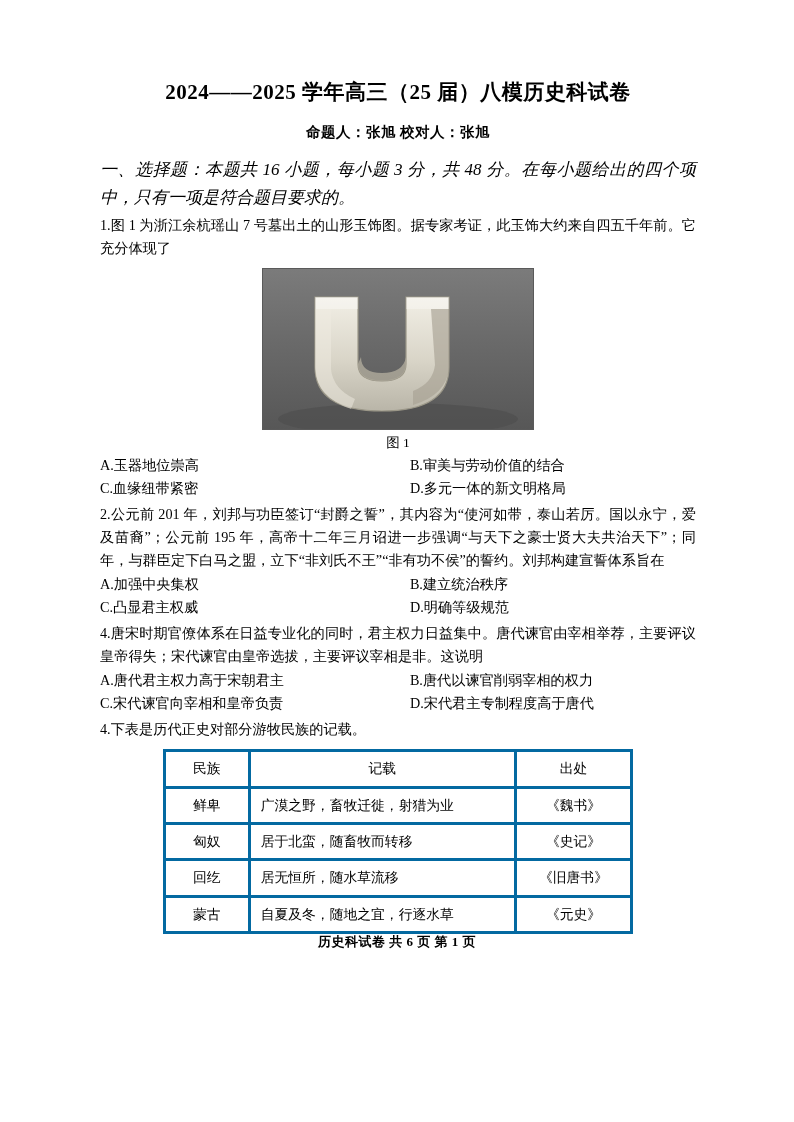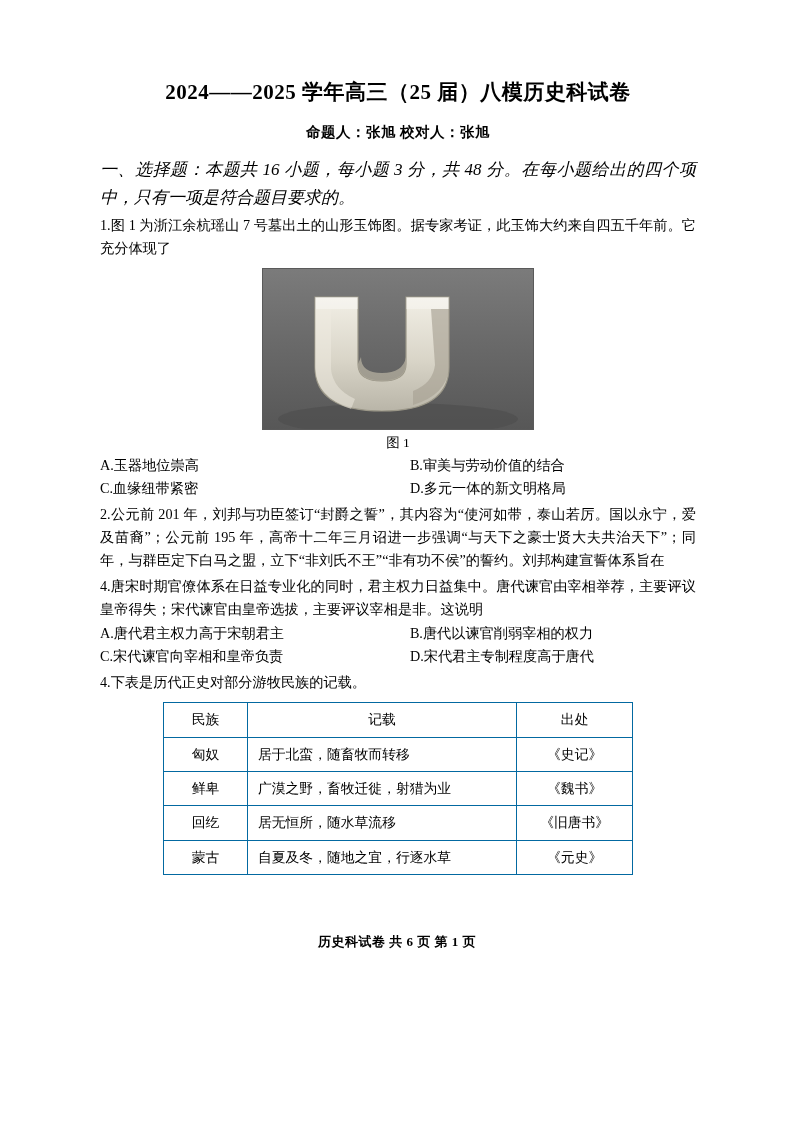--- a/index.html
+++ b/index.html
@@ -95,21 +95,21 @@
     margin-top: 4px;
     text-align: center;
   }
   table.data-table {
     border-collapse: collapse;
     margin: 8px auto 0 auto;
     width: 470px;
     font-size: 13.8px;
   }
   table.data-table td, table.data-table th {
-    border: 1px solid #0369a1;
+    border: 3px solid #0369a1;
     padding: 7px 6px;
     text-align: center;
     font-weight: normal;
     line-height: 1.4;
   }
   table.data-table th {
     font-weight: normal;
   }
   table.data-table td.col-record {
     text-align: left;
@@ -185,20 +185,26 @@
     </div>
 
     <div class="options-2col">
       <div class="opt wide-left">A.玉器地位崇高</div>
       <div class="opt wide-right">B.审美与劳动价值的结合</div>
       <div class="opt wide-left">C.血缘纽带紧密</div>
       <div class="opt wide-right">D.多元一体的新文明格局</div>
     </div>
 
     <p class="q-stem">2.公元前 201 年，刘邦与功臣签订“封爵之誓”，其内容为“使河如带，泰山若厉。国以永宁，爱及苗裔”；公元前 195 年，高帝十二年三月诏进一步强调“与天下之豪士贤大夫共治天下”；同年，与群臣定下白马之盟，立下“非刘氏不王”“非有功不侯”的誓约。刘邦构建宣誓体系旨在</p>
+    <div class="options-2col">
+      <div class="opt wide-left">A.加强中央集权</div>
+      <div class="opt wide-right">B.建立统治秩序</div>
+      <div class="opt wide-left">C.凸显君主权威</div>
+      <div class="opt wide-right">D.明确等级规范</div>
+    </div>
 
     <p class="q-stem">4.唐宋时期官僚体系在日益专业化的同时，君主权力日益集中。唐代谏官由宰相举荐，主要评议皇帝得失；宋代谏官由皇帝选拔，主要评议宰相是非。这说明</p>
     <div class="options-2col">
       <div class="opt wide-left">A.唐代君主权力高于宋朝君主</div>
       <div class="opt wide-right">B.唐代以谏官削弱宰相的权力</div>
       <div class="opt wide-left">C.宋代谏官向宰相和皇帝负责</div>
       <div class="opt wide-right">D.宋代君主专制程度高于唐代</div>
     </div>
 
     <p class="q-stem">4.下表是历代正史对部分游牧民族的记载。</p>
@@ -206,30 +212,30 @@
     <table class="data-table">
       <thead>
         <tr>
           <th class="col-nation">民族</th>
           <th class="col-record">记载</th>
           <th class="col-source">出处</th>
         </tr>
       </thead>
       <tbody>
         <tr>
+          <td class="col-nation">鲜卑</td>
+          <td class="col-record">广漠之野，畜牧迁徙，射猎为业</td>
+          <td class="col-source">《魏书》</td>
+        </tr>
+        <tr>
           <td class="col-nation">匈奴</td>
           <td class="col-record">居于北蛮，随畜牧而转移</td>
           <td class="col-source">《史记》</td>
         </tr>
         <tr>
-          <td class="col-nation">鲜卑</td>
-          <td class="col-record">广漠之野，畜牧迁徙，射猎为业</td>
-          <td class="col-source">《魏书》</td>
-        </tr>
-        <tr>
           <td class="col-nation">回纥</td>
           <td class="col-record">居无恒所，随水草流移</td>
           <td class="col-source">《旧唐书》</td>
         </tr>
         <tr>
           <td class="col-nation">蒙古</td>
           <td class="col-record">自夏及冬，随地之宜，行逐水草</td>
           <td class="col-source">《元史》</td>
         </tr>
       </tbody>

